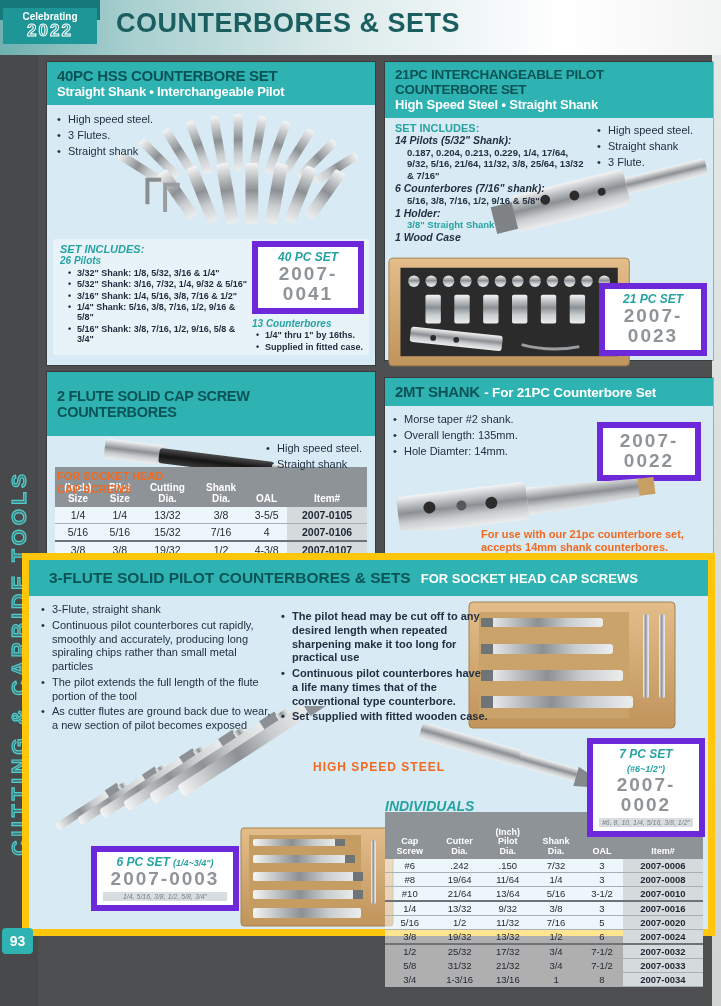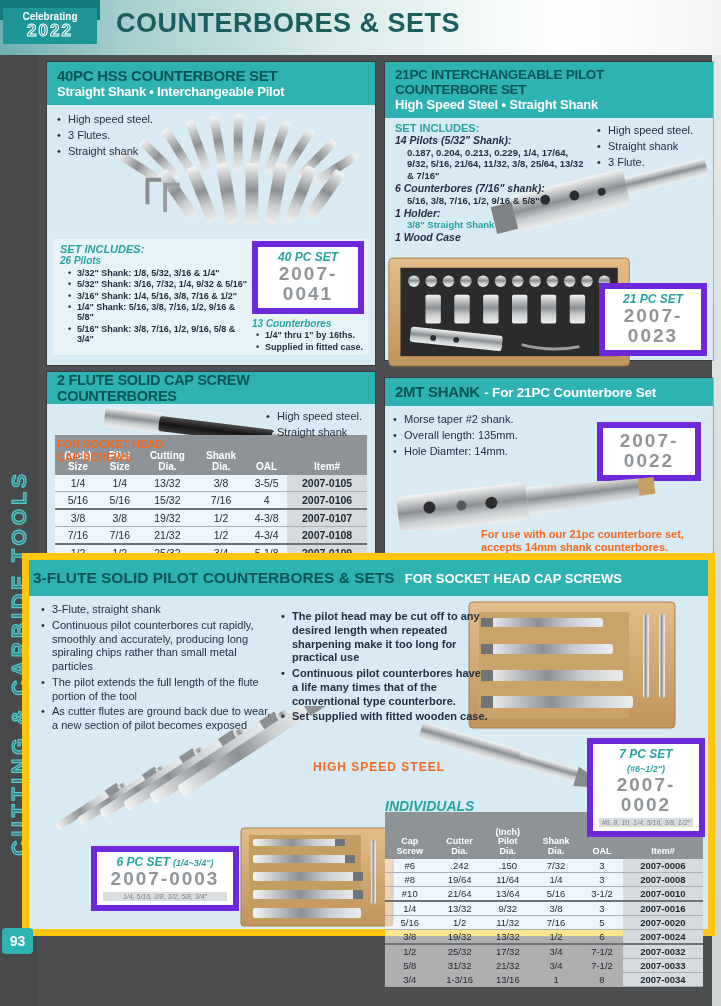--- a/index.html
+++ b/index.html
@@ -73,21 +73,21 @@
   #tind th{font-size:9px;}
   #tind td{font-size:9.5px;padding:1px 2px;height:13px;}
 
   .orange-label{color:var(--orange);font-weight:800;}
   .pre{white-space:pre-line;}
 
   
   .highlight-wrap{position:absolute;left:22px;top:553px;width:693px;height:383px;
     border:7px solid var(--yellow);background:transparent;}
   .p3f{position:absolute;left:0;top:0;width:679px;height:369px;background:var(--body-blue);}
-  .p3f-head{background:var(--teal);height:36px;display:flex;align-items:center;padding:0 4px;gap:10px;}
+  .p3f-head{background:var(--teal);height:36px;display:flex;align-items:center;padding:0 20px;gap:10px;}
 
   .inc-box{position:absolute;background:var(--inc-blue);border-radius:2px;}
   .small-list{list-style:none;}
   .small-list li{font-size:9px;font-weight:600;color:#1e2a3a;margin:1.5px 0;padding-left:9px;position:relative;}
   .small-list li::before{content:"•";position:absolute;left:0;}
 
   .inc21 .head{font-size:10.5px;font-weight:bold;font-style:italic;color:#253041;line-height:1.2;}
   .inc21 .detail{font-size:9.5px;font-weight:600;color:#253041;padding-left:12px;line-height:1.25;}
   .inc21 .detail.teal-bold{color:var(--teal-label);font-weight:800;}
 
@@ -263,21 +263,21 @@
         <li>3 Flute.</li>
       </ul>
       <div class="set-box" style="position:absolute;right:6px;bottom:14px;width:108px;z-index:3;">
         <div class="label">21 PC SET</div>
         <div class="num">2007-0023</div>
       </div>
     </div>
   </section>
 
   <section class="panel" style="left:47px;top:372px;width:328px;height:190px;">
-    <div class="panel-head" style="padding:0 10px;">
+    <div class="panel-head" style="padding:16px 10px;">
       <div class="t-dark" style="font-size:14.5px">2 FLUTE SOLID CAP SCREW COUNTERBORES</div>
     </div>
     <div class="panel-body" style="height:163px;">
       <svg style="position:absolute;left:45px;top:2px;" width="235" height="52" viewBox="0 0 240 55">
         <g transform="rotate(7 120 27)">
           <rect x="8" y="14" width="62" height="21" rx="2" fill="url(#met)"></rect>
           <rect x="66" y="17" width="122" height="16" rx="3" fill="url(#blk)"></rect>
           <rect x="186" y="19" width="30" height="12" rx="2" fill="url(#met)"></rect>
           <rect x="214" y="20" width="12" height="10" rx="2" fill="url(#blk)"></rect>
         </g>

